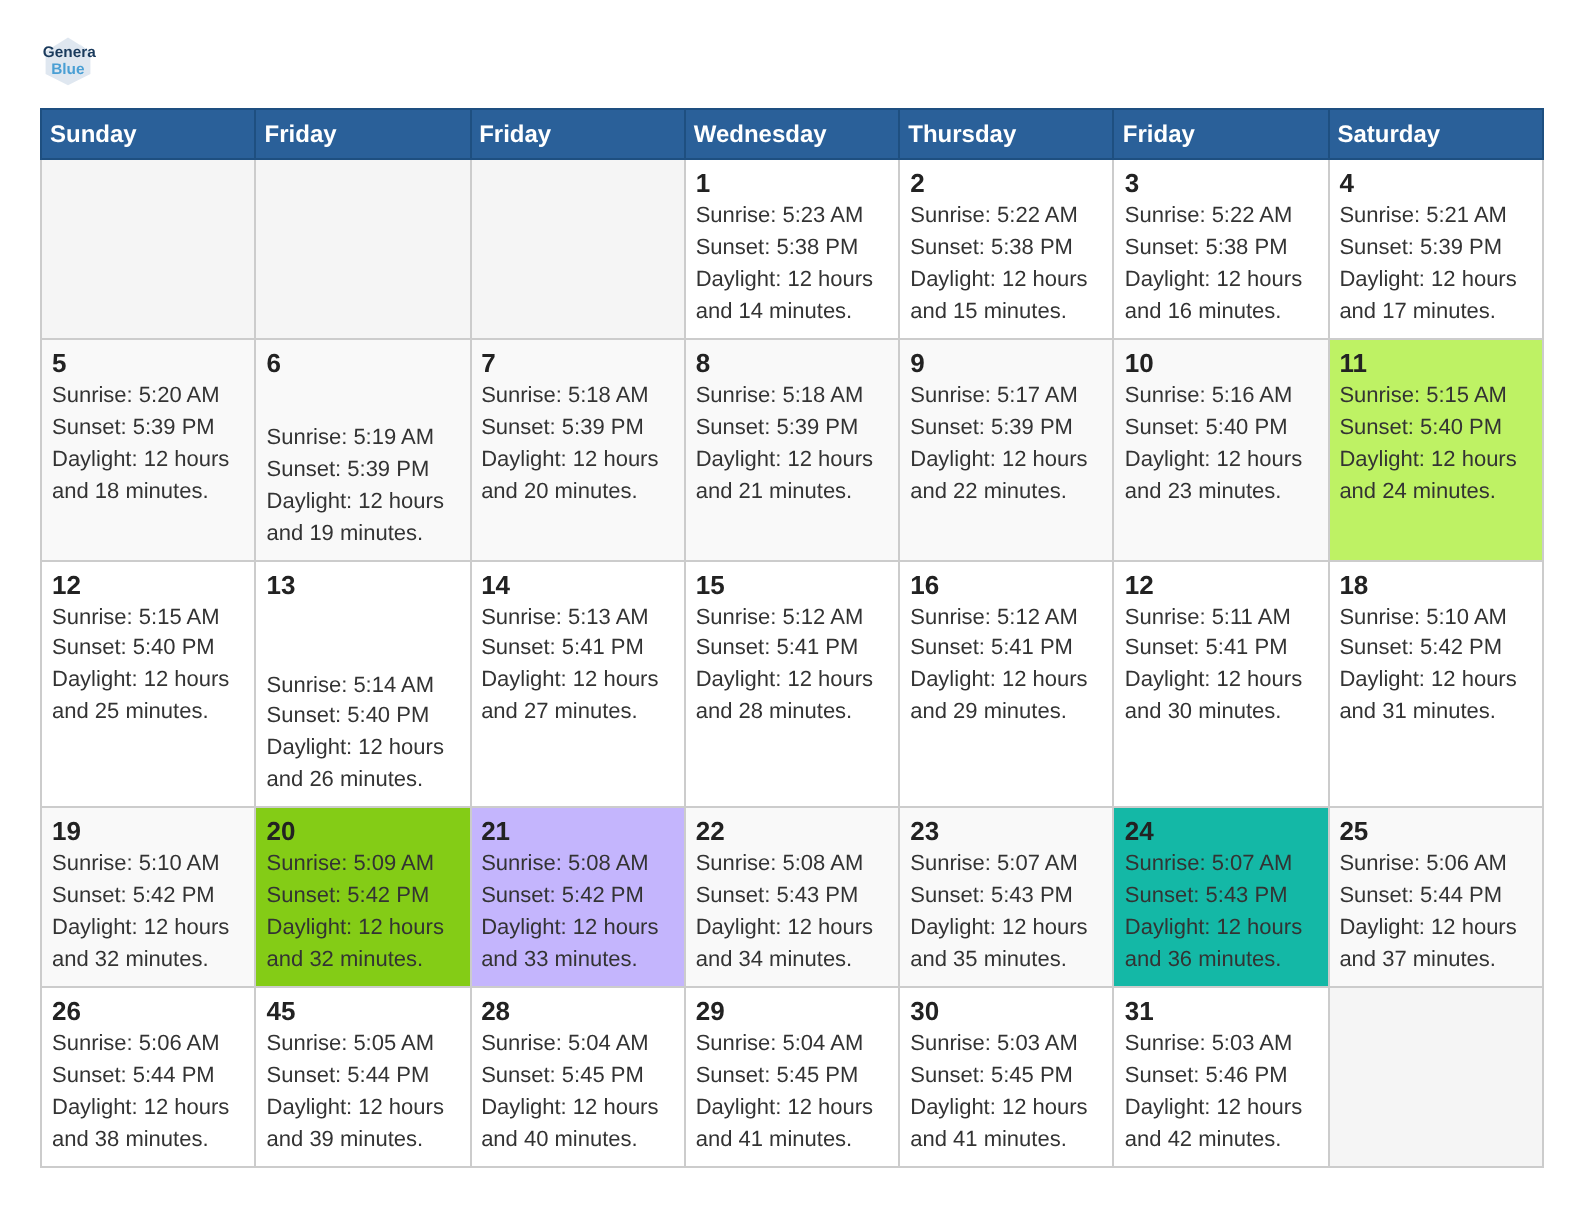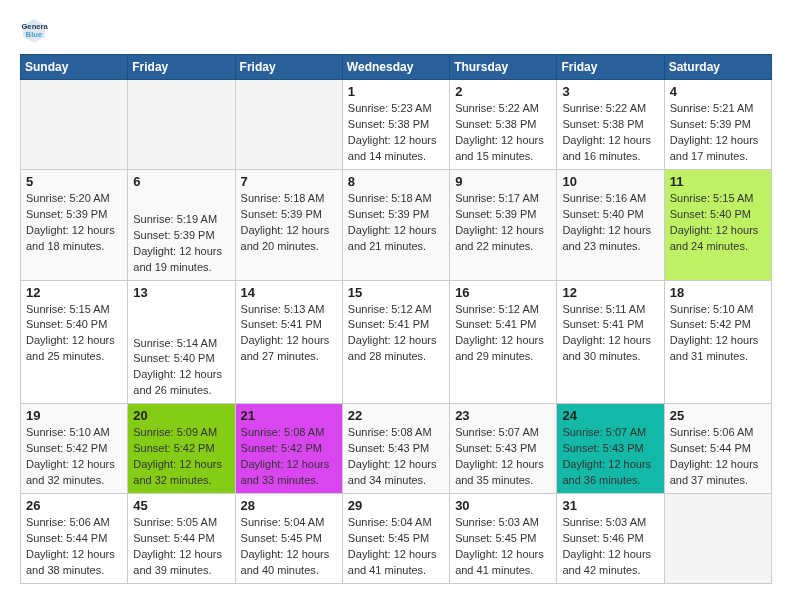--- a/index.html
+++ b/index.html
@@ -247,21 +247,21 @@
             <div class="day-info" style="white-space: pre-line;">Sunrise: 5:10 AM
 Sunset: 5:42 PM
 Daylight: 12 hours and 32 minutes.</div>
           </td>
           <td style="background: #84cc16;">
             <span class="day-number">20</span>
             <div class="day-info" style="white-space: pre-line;">Sunrise: 5:09 AM
 Sunset: 5:42 PM
 Daylight: 12 hours and 32 minutes.</div>
           </td>
-          <td style="background: #d946ef;">
+          <td style="background: #c4b5fd;">
             <span class="day-number">21</span>
             <div class="day-info" style="white-space: pre-line;">Sunrise: 5:08 AM
 Sunset: 5:42 PM
 Daylight: 12 hours and 33 minutes.</div>
           </td>
           <td style="background: rgb(249, 249, 249);">
             <span class="day-number">22</span>
             <div class="day-info" style="white-space: pre-line;">Sunrise: 5:08 AM
 Sunset: 5:43 PM
 Daylight: 12 hours and 34 minutes.</div>

